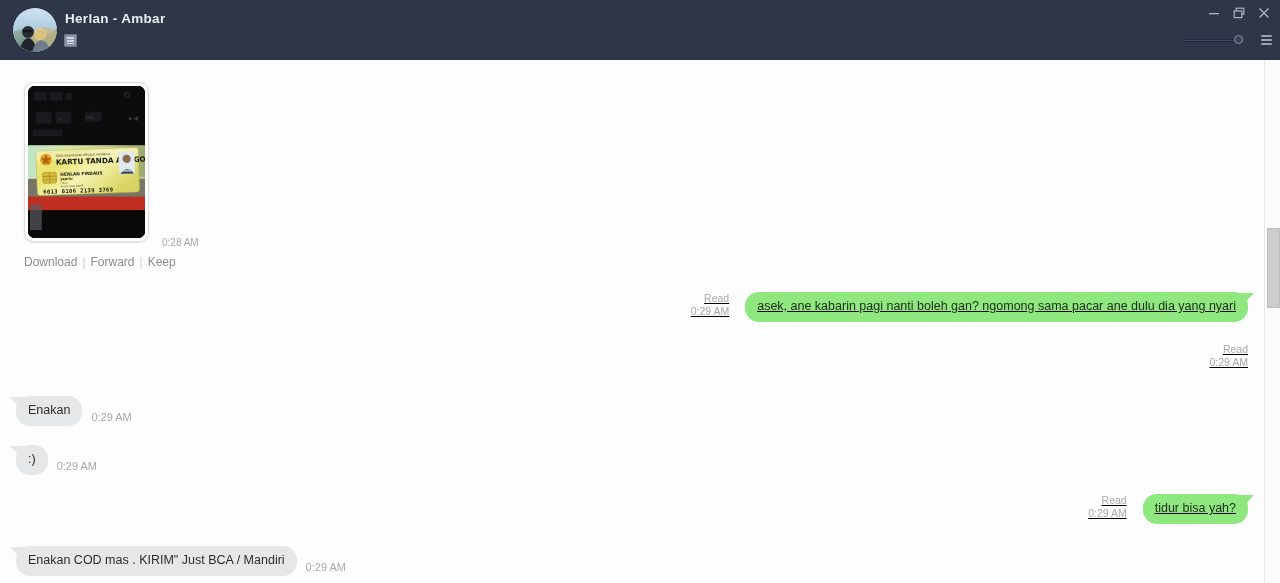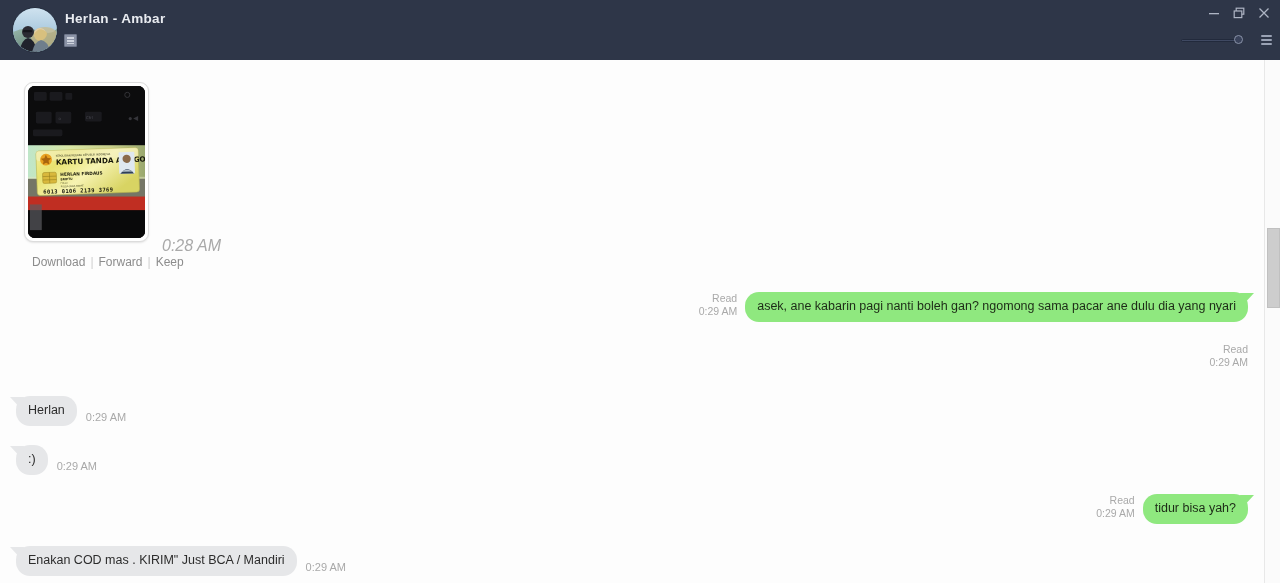--- a/index.html
+++ b/index.html
@@ -119,26 +119,25 @@
   }
   .photo {
     width: 100%; height: 100%;
     border-radius: 7px;
     overflow: hidden;
     position: relative;
     background: #0a0a0a;
   }
   .img-time {
     position: absolute; left: 138px; top: 155px;
-    font-size: 16px; color: #a9a9a9;
+    font-size: 10px; color: #a9a9a9;
     white-space: nowrap;
-    font-style: italic;
   }
   .img-actions {
-    position: absolute; left: 8px; top: 173px;
+    position: absolute; left: 0px; top: 173px;
     font-size: 12px; color: #909090;
     white-space: nowrap;
   }
   .img-actions a {
     color: #8c8c8c; text-decoration: none; cursor: pointer;
   }
   .img-actions .sep { color: #cfcfcf; padding: 0 5px; }
 
   
   .bubble {
@@ -181,21 +180,21 @@
     font-size: 10.5px; line-height: 13px;
     color: #a9a9a9;
     text-align: right;
     white-space: nowrap;
   }
   .meta .read { display: block; }
   .meta .time { display: block; }
 
   .msg-out {
     position: absolute;
-    display: flex; align-items: flex-start; gap: 8px;
+    display: flex; align-items: flex-start; gap: 16px; text-decoration: underline;
   }
   .msg-in {
     position: absolute;
     display: flex; align-items: flex-end; gap: 9px;
   }
   .msg-in .meta-inline {
     font-size: 11px; color: #a9a9a9; padding-bottom: 3px; white-space: nowrap;
   }
 
   
@@ -368,21 +367,21 @@
     </div>
 
     <div class="msg-out" style="right:32px; top:283px;">
       <div class="meta">
         <span class="read">Read</span>
         <span class="time">0:29 AM</span>
       </div>
     </div>
 
     <div class="msg-in" style="left:16px; top:336px;">
-      <div class="bubble in">Herlan</div>
+      <div class="bubble in">Enakan</div>
       <div class="meta-inline">0:29 AM</div>
     </div>
 
     <div class="msg-in" style="left:16px; top:385px;">
       <div class="bubble in">:)</div>
       <div class="meta-inline">0:29 AM</div>
     </div>
 
     <div class="msg-out" style="right:32px; top:434px;">
       <div class="meta">

